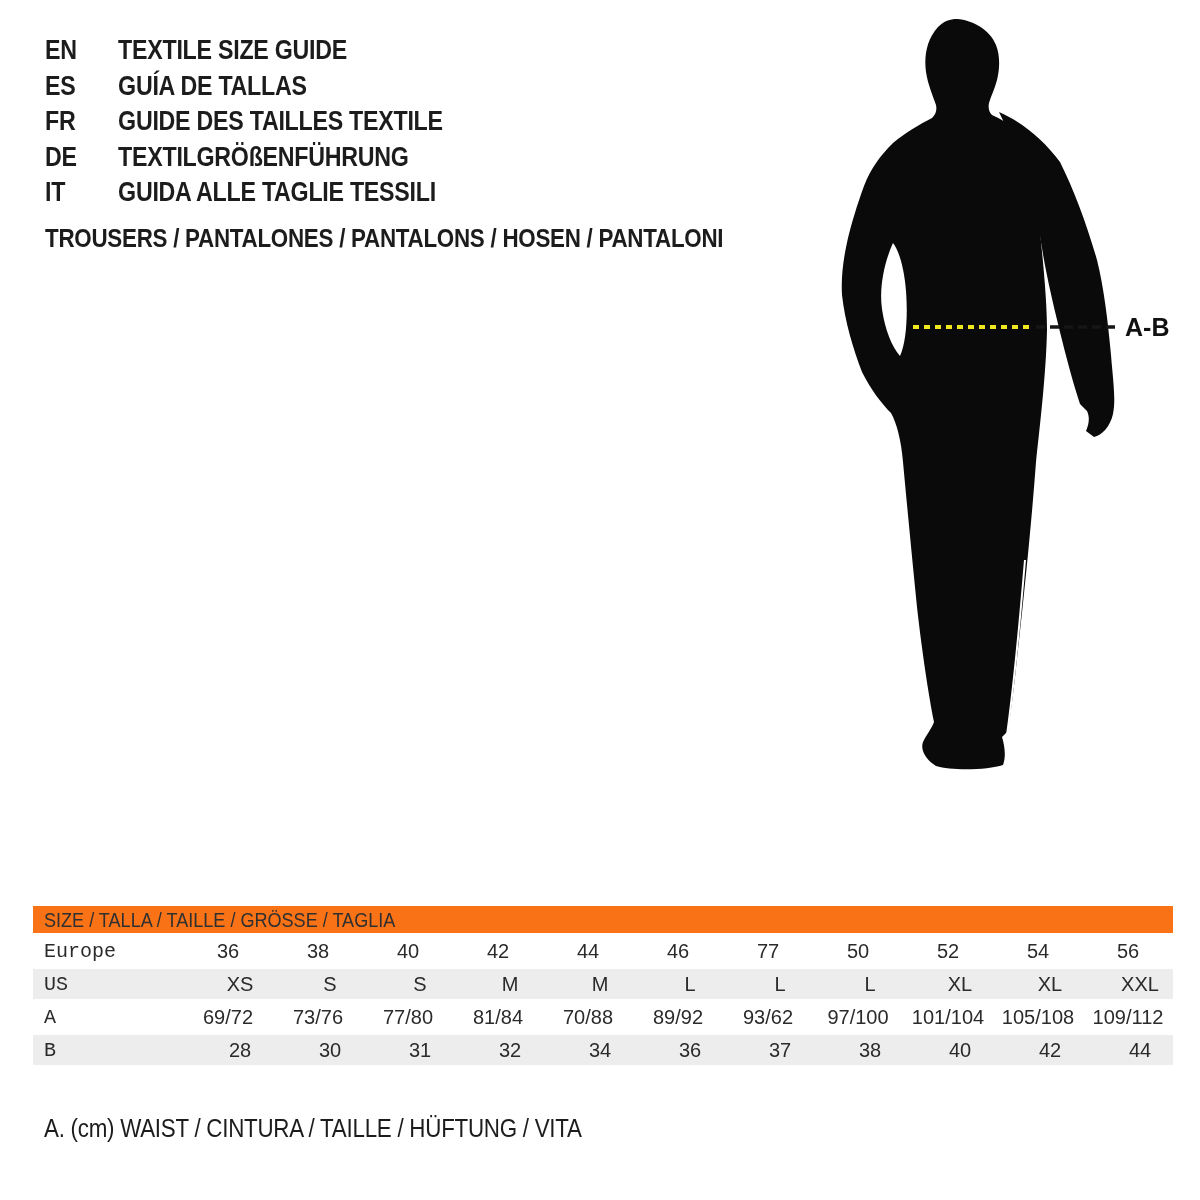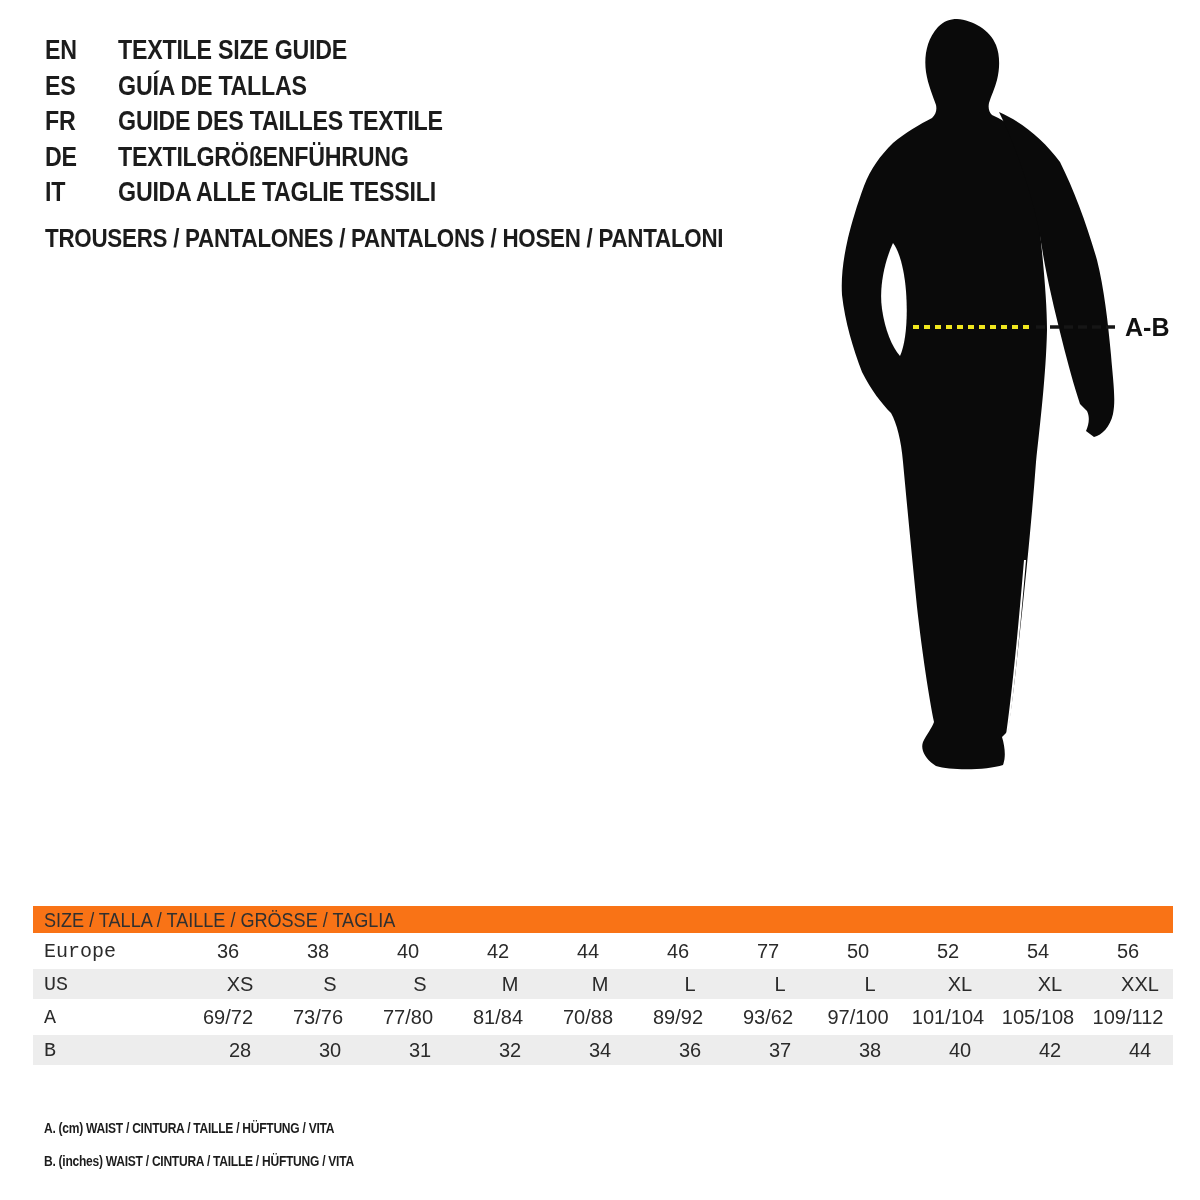--- a/index.html
+++ b/index.html
@@ -19,21 +19,21 @@
   
   .figure-svg{position:absolute;left:835px;top:10px;width:345px;height:790px;}
   
   .size-table{position:absolute;left:33px;top:906px;width:1140px;font-size:20px;color:#2b2b2b;}
   .trow{display:grid;grid-template-columns:150px repeat(11,1fr);height:30px;margin-bottom:3px;align-items:center;}
   .trow.alt{background:#ededed;gap:24px;}
   .thead{background:#f97316;height:27px;line-height:27px;margin-bottom:3px;padding-left:11px;font-size:21px;color:#303030;}
   .cell{text-align:center;white-space:nowrap;}
   .rlabel{text-align:left;padding-left:11px;font-family:Liberation Mono, monospace;}
   
-  .footnotes{position:absolute;left:44px;top:1112px;font-size:14px;font-weight:700;letter-spacing:-0.3px;}
+  .footnotes{position:absolute;left:44px;top:1112px;font-size:26px;font-weight:400;letter-spacing:-0.3px;}
   .footnote{height:33px;line-height:33px;}
 </style>
 </head>
 <body>
 
 <div class="canvas">
 
   <div class="langs">
       <div class="lang-row">
         <div class="lang-code">EN</div>
@@ -187,18 +187,15 @@
           <div class="cell">42</div>
           <div class="cell">44</div>
         </div>
       </div>
   </div>
 
   <div class="footnotes">
     <div class="footnote">
       <span class="condense">A. (cm) WAIST / CINTURA / TAILLE / HÜFTUNG / VITA</span>
     </div>
-    <div class="footnote">
-      <span class="condense">B. (inches) WAIST / CINTURA / TAILLE / HÜFTUNG / VITA</span>
-    </div>
   </div>
 
 </div>
 
 </body></html>

